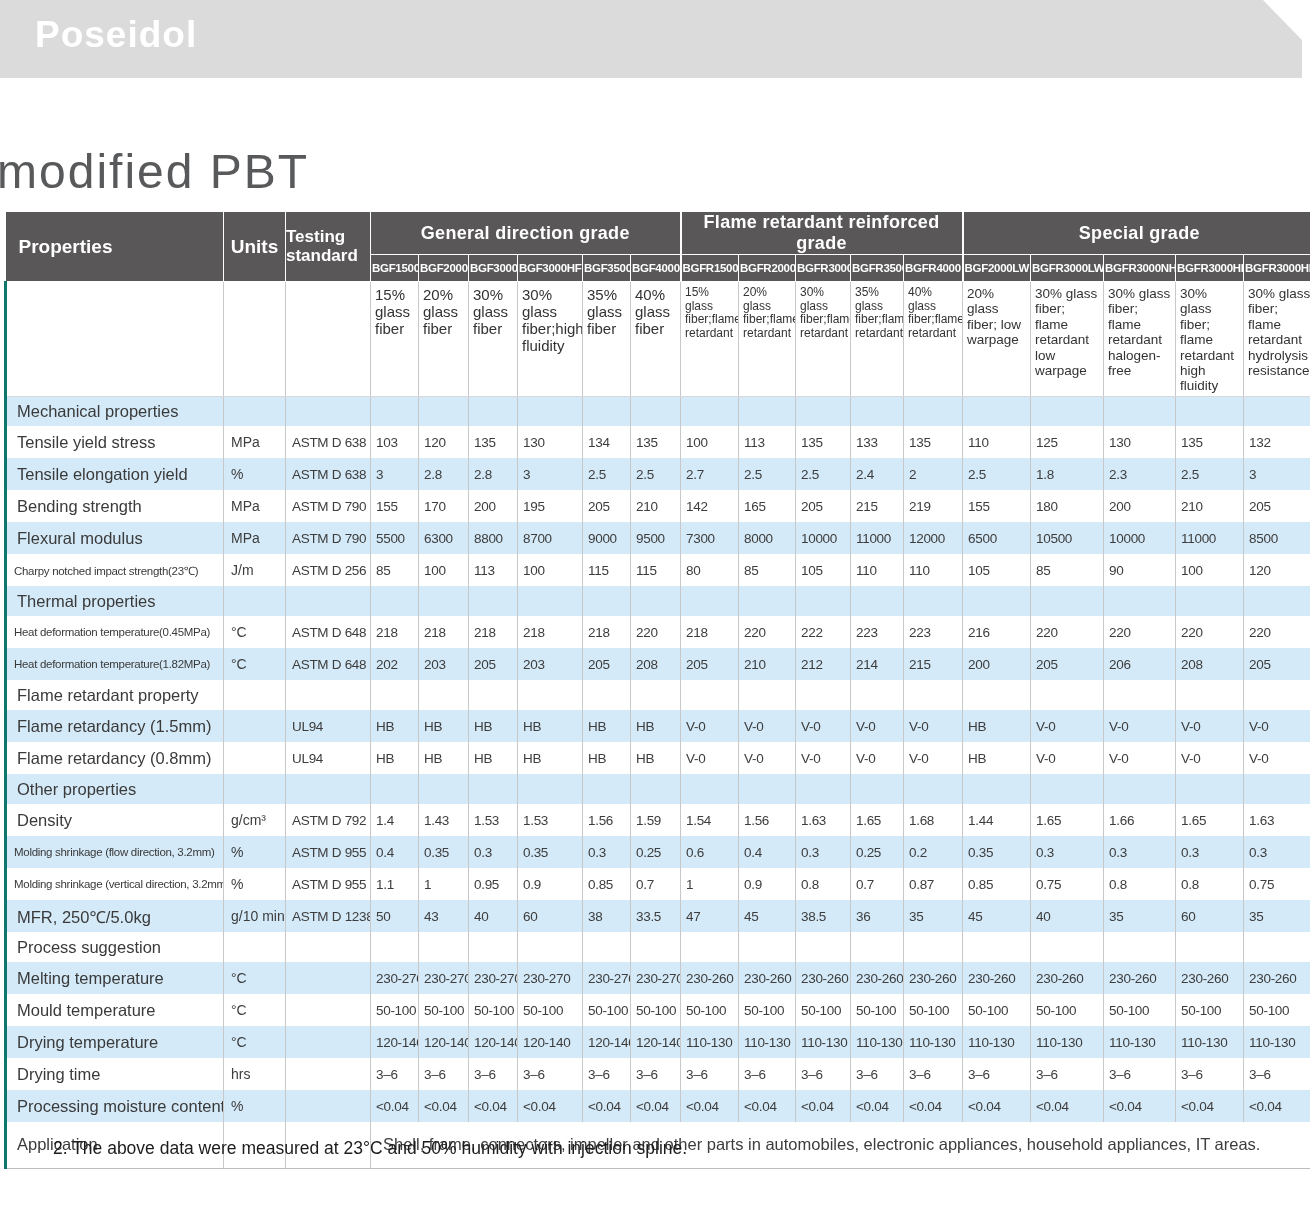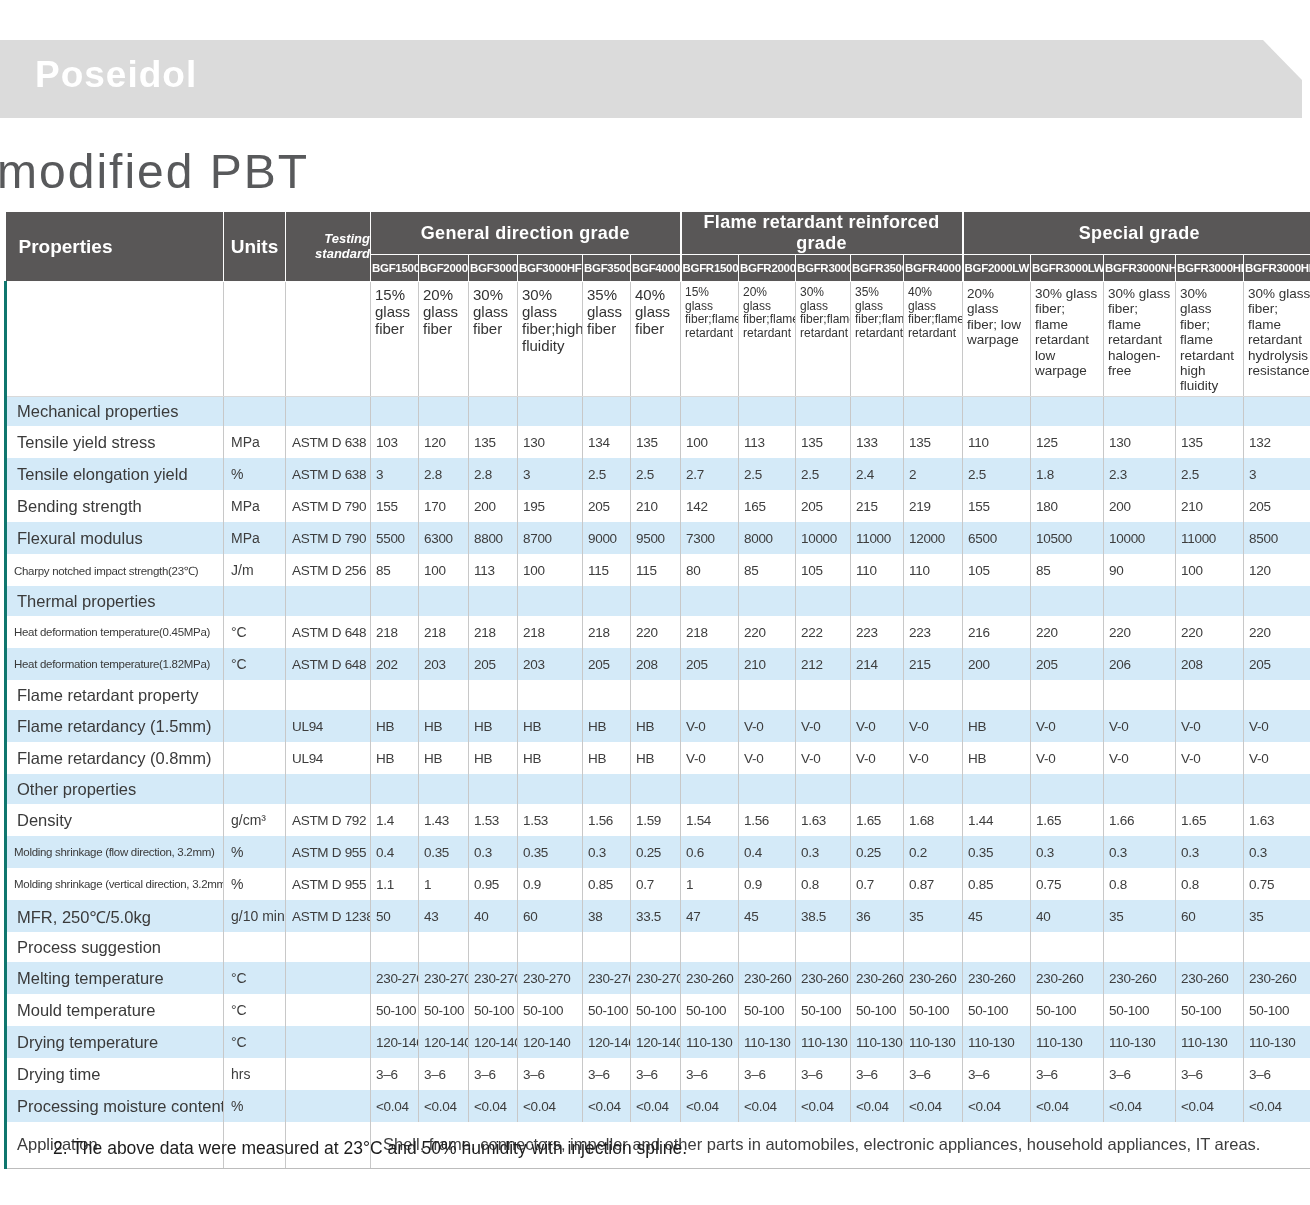--- a/index.html
+++ b/index.html
@@ -7,21 +7,20 @@
   body {
     width:1310px; height:1205px; position:relative;
     font-family:"Liberation Sans", sans-serif; color:#3d3d3d;
     overflow:hidden;
   }
   
   .banner {
     position:absolute; top:0; left:0; width:1302px; height:78px;
     background:#dbdbdb;
     clip-path:polygon(0 0, 1263px 0, 1302px 40px, 1302px 78px, 0 78px);
-    margin-top:40px;
   }
   .logo {
     position:absolute; top:14px; left:35px;
     font-size:37px; font-weight:bold; color:#ffffff; letter-spacing:1px;
   }
   
   .page-title {
     position:absolute; top:146px; left:-3px;
     font-size:48px; font-weight:400; color:#58595b; letter-spacing:2px;
     line-height:1.1;
@@ -32,21 +31,21 @@
   th, td { overflow:hidden; }
   thead th {
     background:#595757; color:#ffffff; font-weight:bold;
     border-right:1px solid #fdfdfd; border-bottom:1px solid #fdfdfd;
     vertical-align:middle;
   }
   thead tr.group-row { height:28px; }
   thead tr.model-row { height:27px; }
   th.corner { text-align:left; padding-left:13px; font-size:19px; }
   th.units-h { font-size:19px; text-align:center; }
-  th.testing-h { font-size:13px; text-align:right; line-height:1.1;font-style:italic; }
+  th.testing-h { font-size:17px; text-align:left; line-height:1.1; }
   th.group { font-size:18px; text-align:center; letter-spacing:.3px; }
   th.group-sep { border-left:2px solid #fdfdfd; }
   th.model { font-size:11.5px; text-align:center; letter-spacing:-.3px; padding:0 1px; }
   tbody td {
     border-right:1px solid #c8c8c8; vertical-align:middle;
   }
   tbody td:first-child { border-left:3px solid #0f766e; }
   tr.desc-row { height:85px; background:#ffffff; }
   tr.desc-row td { vertical-align:top; padding:4px 2px 2px 4px; line-height:1.14; color:#333; border-bottom:1px solid #d9d9d9; }
   td.desc-g0 { font-size:15px; }

